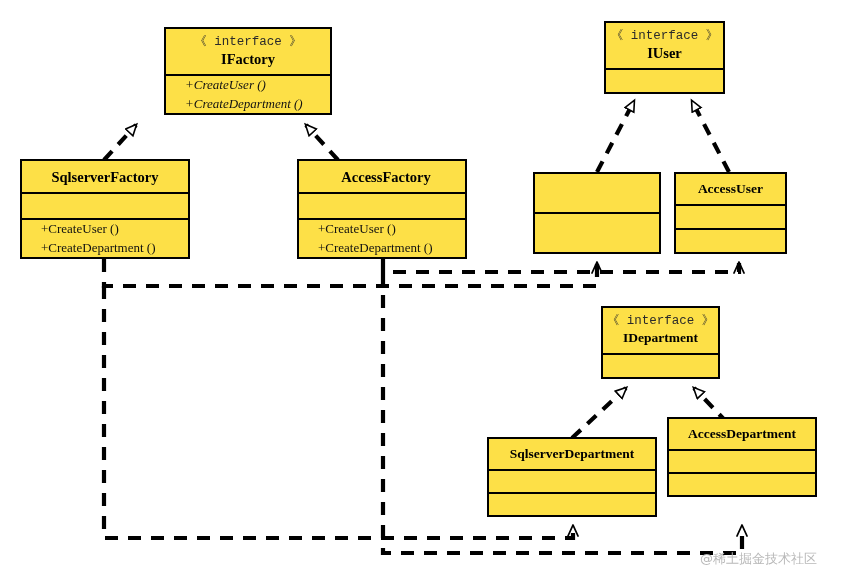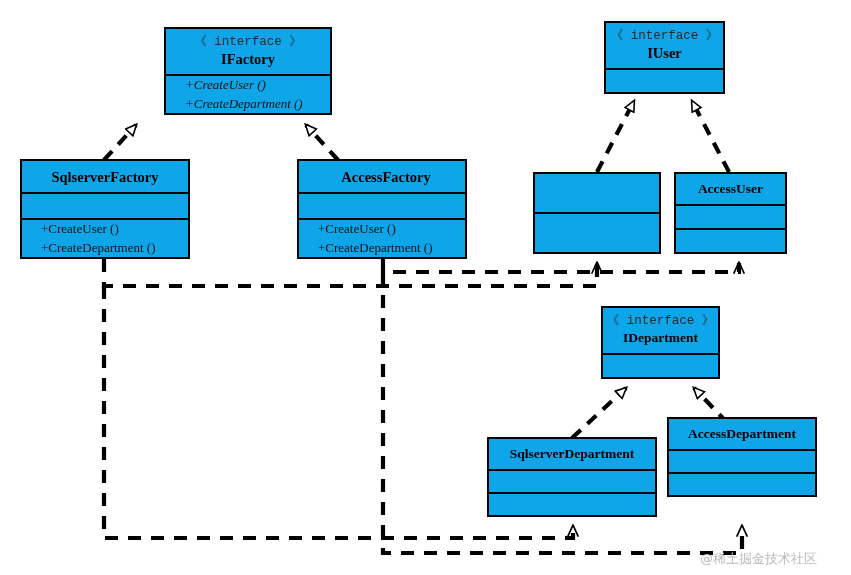--- a/index.html
+++ b/index.html
@@ -20,21 +20,21 @@
     left: 0;
     top: 0;
     width: 851px;
     height: 575px;
     pointer-events: none;
   }
   .uml-class {
     position: absolute;
     box-sizing: border-box;
     border: 2px solid #000000;
-    background: #0ea5e9;
+    background: #fde047;
     display: flex;
     flex-direction: column;
     z-index: 5;
   }
   .compartment {
     box-sizing: border-box;
     display: flex;
     flex-direction: column;
     justify-content: center;
   }

